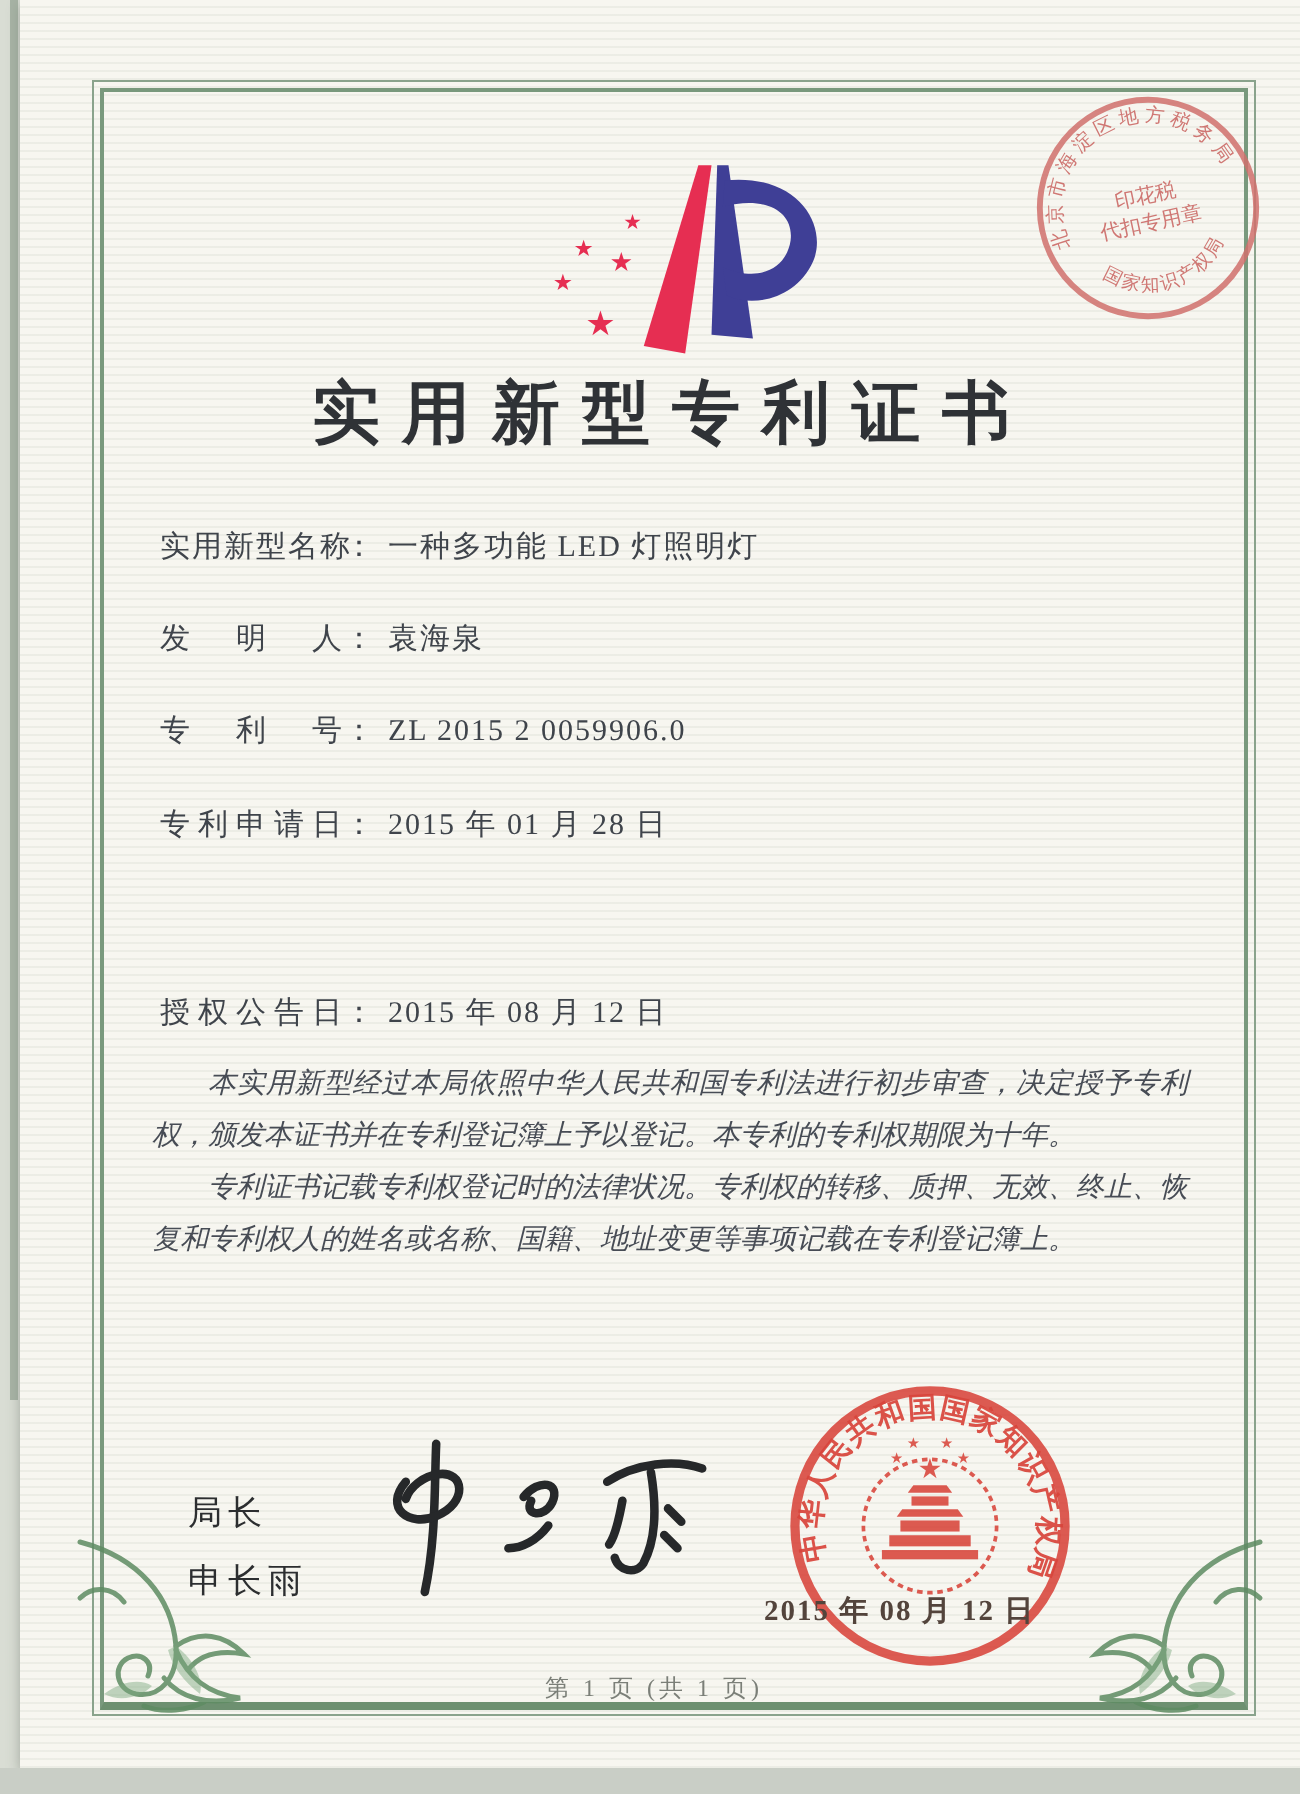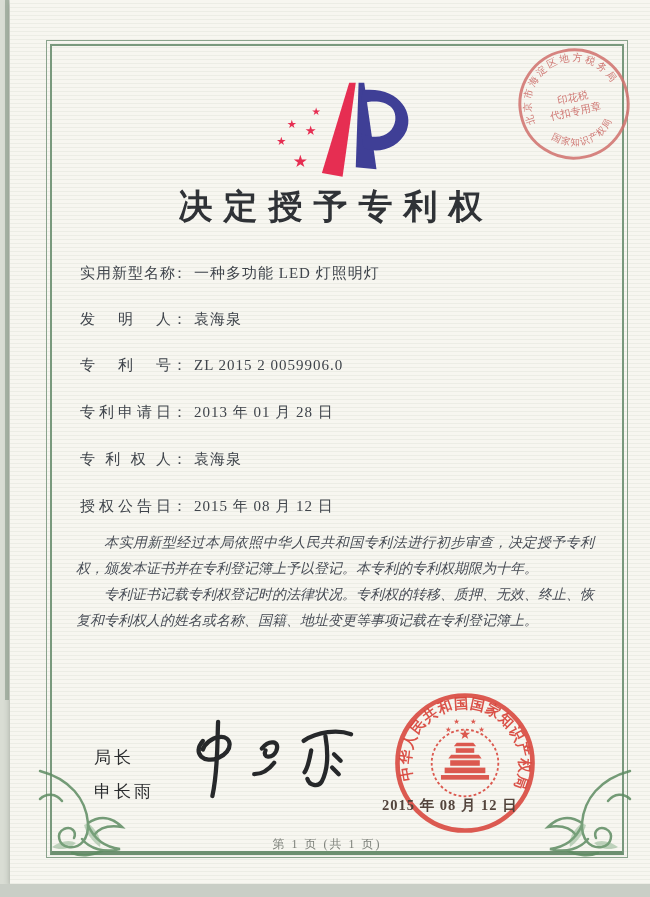--- a/index.html
+++ b/index.html
@@ -126,36 +126,33 @@
         <textPath href="#stampTop" startOffset="4">北京市海淀区地方税务局</textPath>
       </text>
       <text font-size="9.5" letter-spacing="1">
         <textPath href="#stampBottom" startOffset="2">国家知识产权局</textPath>
       </text>
       <text x="60" y="57" font-size="10.5" text-anchor="middle">印花税</text>
       <text x="60" y="71" font-size="10.5" text-anchor="middle">代扣专用章</text>
     </g>
   </svg>
 
-  <div class="title">决定授予专利权</div>
+  <div class="title">实用新型专利证书</div>
 
   <div class="field" style="top:264px">
     <span class="flabel">实用新型名称</span><span class="fcolon">：</span><span>一种多功能 LED 灯照明灯</span>
   </div>
   <div class="field" style="top:310px">
     <span class="flabel">发明人</span><span class="fcolon">：</span><span>袁海泉</span>
   </div>
   <div class="field" style="top:356px">
     <span class="flabel">专利号</span><span class="fcolon">：</span><span>ZL 2015 2 0059906.0</span>
   </div>
   <div class="field" style="top:403px">
-    <span class="flabel">专利申请日</span><span class="fcolon">：</span><span>2013 年 01 月 28 日</span>
-  </div>
-  <div class="field" style="top:450px">
-    <span class="flabel">专利权人</span><span class="fcolon">：</span><span>袁海泉</span>
+    <span class="flabel">专利申请日</span><span class="fcolon">：</span><span>2015 年 01 月 28 日</span>
   </div>
   <div class="field" style="top:497px">
     <span class="flabel">授权公告日</span><span class="fcolon">：</span><span>2015 年 08 月 12 日</span>
   </div>
 
   <div class="paragraphs">
     <p>本实用新型经过本局依照中华人民共和国专利法进行初步审查，决定授予专利权，颁发本证书并在专利登记簿上予以登记。本专利的专利权期限为十年。</p>
     <p>专利证书记载专利权登记时的法律状况。专利权的转移、质押、无效、终止、恢复和专利权人的姓名或名称、国籍、地址变更等事项记载在专利登记簿上。</p>
   </div>
 

